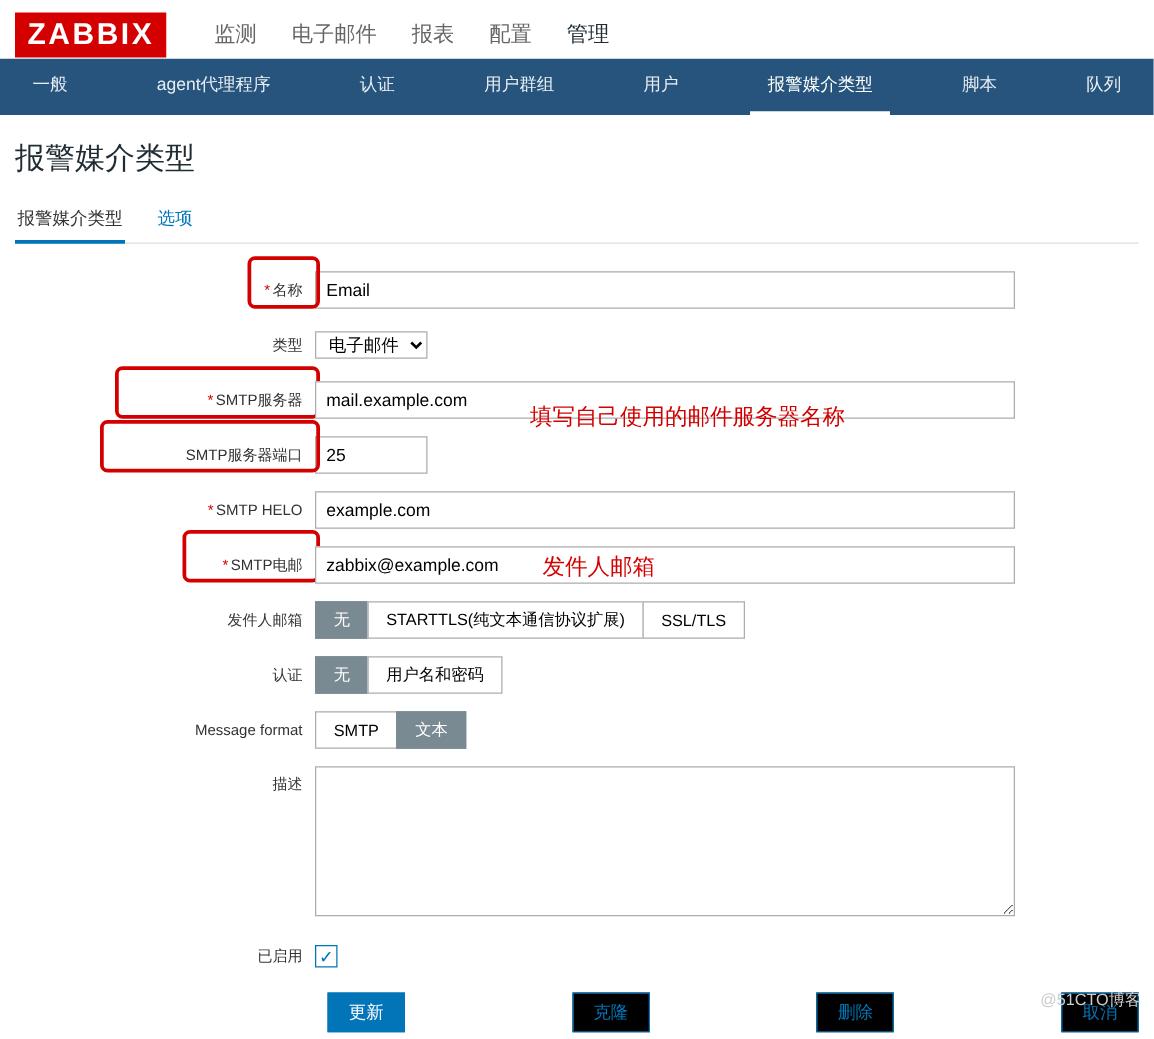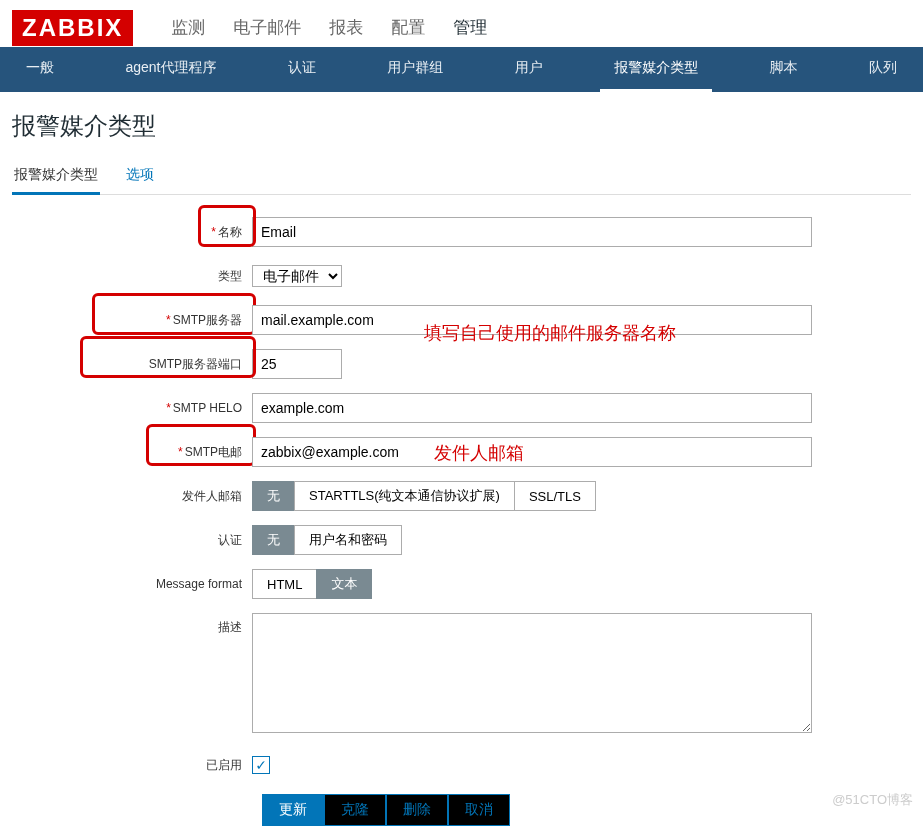--- a/index.html
+++ b/index.html
@@ -27,21 +27,21 @@
 input[type=text].port { width: 90px; height: 30px; border: 1px solid #acacac; padding: 0 8px; text-align: left; font-size: 14px; }
 select { height: 22px; border: 1px solid #acacac; background: #fff; padding: 0 6px; font-size: 14px; }
 .btn-group { display: inline-flex; }
 .btn-group button { height: 30px; border: 1px solid #acacac; background: #fff; padding: 0 14px; font-size: 13px; cursor: pointer; margin-left: -1px; }
 .btn-group button:first-child { margin-left: 0; }
 .btn-group button.selected { background: #7a8a92; color: #fff; border-color: #7a8a92; }
 textarea { width: 560px; height: 120px; border: 1px solid #acacac; padding: 6px; font-family: inherit; font-size: 14px; resize: both; }
 .form-row.top-align { align-items: flex-start; }
 .form-row.top-align .form-label { padding-top: 6px; }
 .checkbox { width: 18px; height: 18px; border: 1px solid #0275b8; display: inline-flex; align-items: center; justify-content: center; color: #0275b8; font-size: 14px; }
-.actions { margin-left: 250px; display: flex; margin-top: 8px; }
+.actions { margin-left: 250px; display: flex; gap: 12px; margin-top: 8px; justify-content: space-between; }
 .btn { height: 32px; border: 1px solid #0275b8; background: #000000; color: #0275b8; padding: 0 16px; font-size: 14px; cursor: pointer; }
 .btn.primary { background: #0275b8; color: #fff; }
 .annotation { color: #d40000; font-size: 18px; margin-left: 12px; white-space: nowrap; }
 .red-box { position: absolute; border: 3px solid #d40000; border-radius: 6px; pointer-events: none; }
 .watermark { position: fixed; bottom: 22px; right: 10px; color: #ccc; font-size: 13px; }
 .form-wrap { position: relative; }
 </style>
 </head>
 <body>
 
@@ -138,21 +138,21 @@
           <button class="selected">无</button>
           <button>用户名和密码</button>
         </div>
       </div>
     </div>
 
     <div class="form-row">
       <div class="form-label"><span>Message format</span></div>
       <div class="form-control">
         <div class="btn-group">
-          <button>HTML</button>
+          <button>SMTP</button>
           <button class="selected">文本</button>
         </div>
       </div>
     </div>
 
     <div class="form-row top-align">
       <div class="form-label"><span>描述</span></div>
       <div class="form-control"><textarea style=""></textarea></div>
     </div>
 

